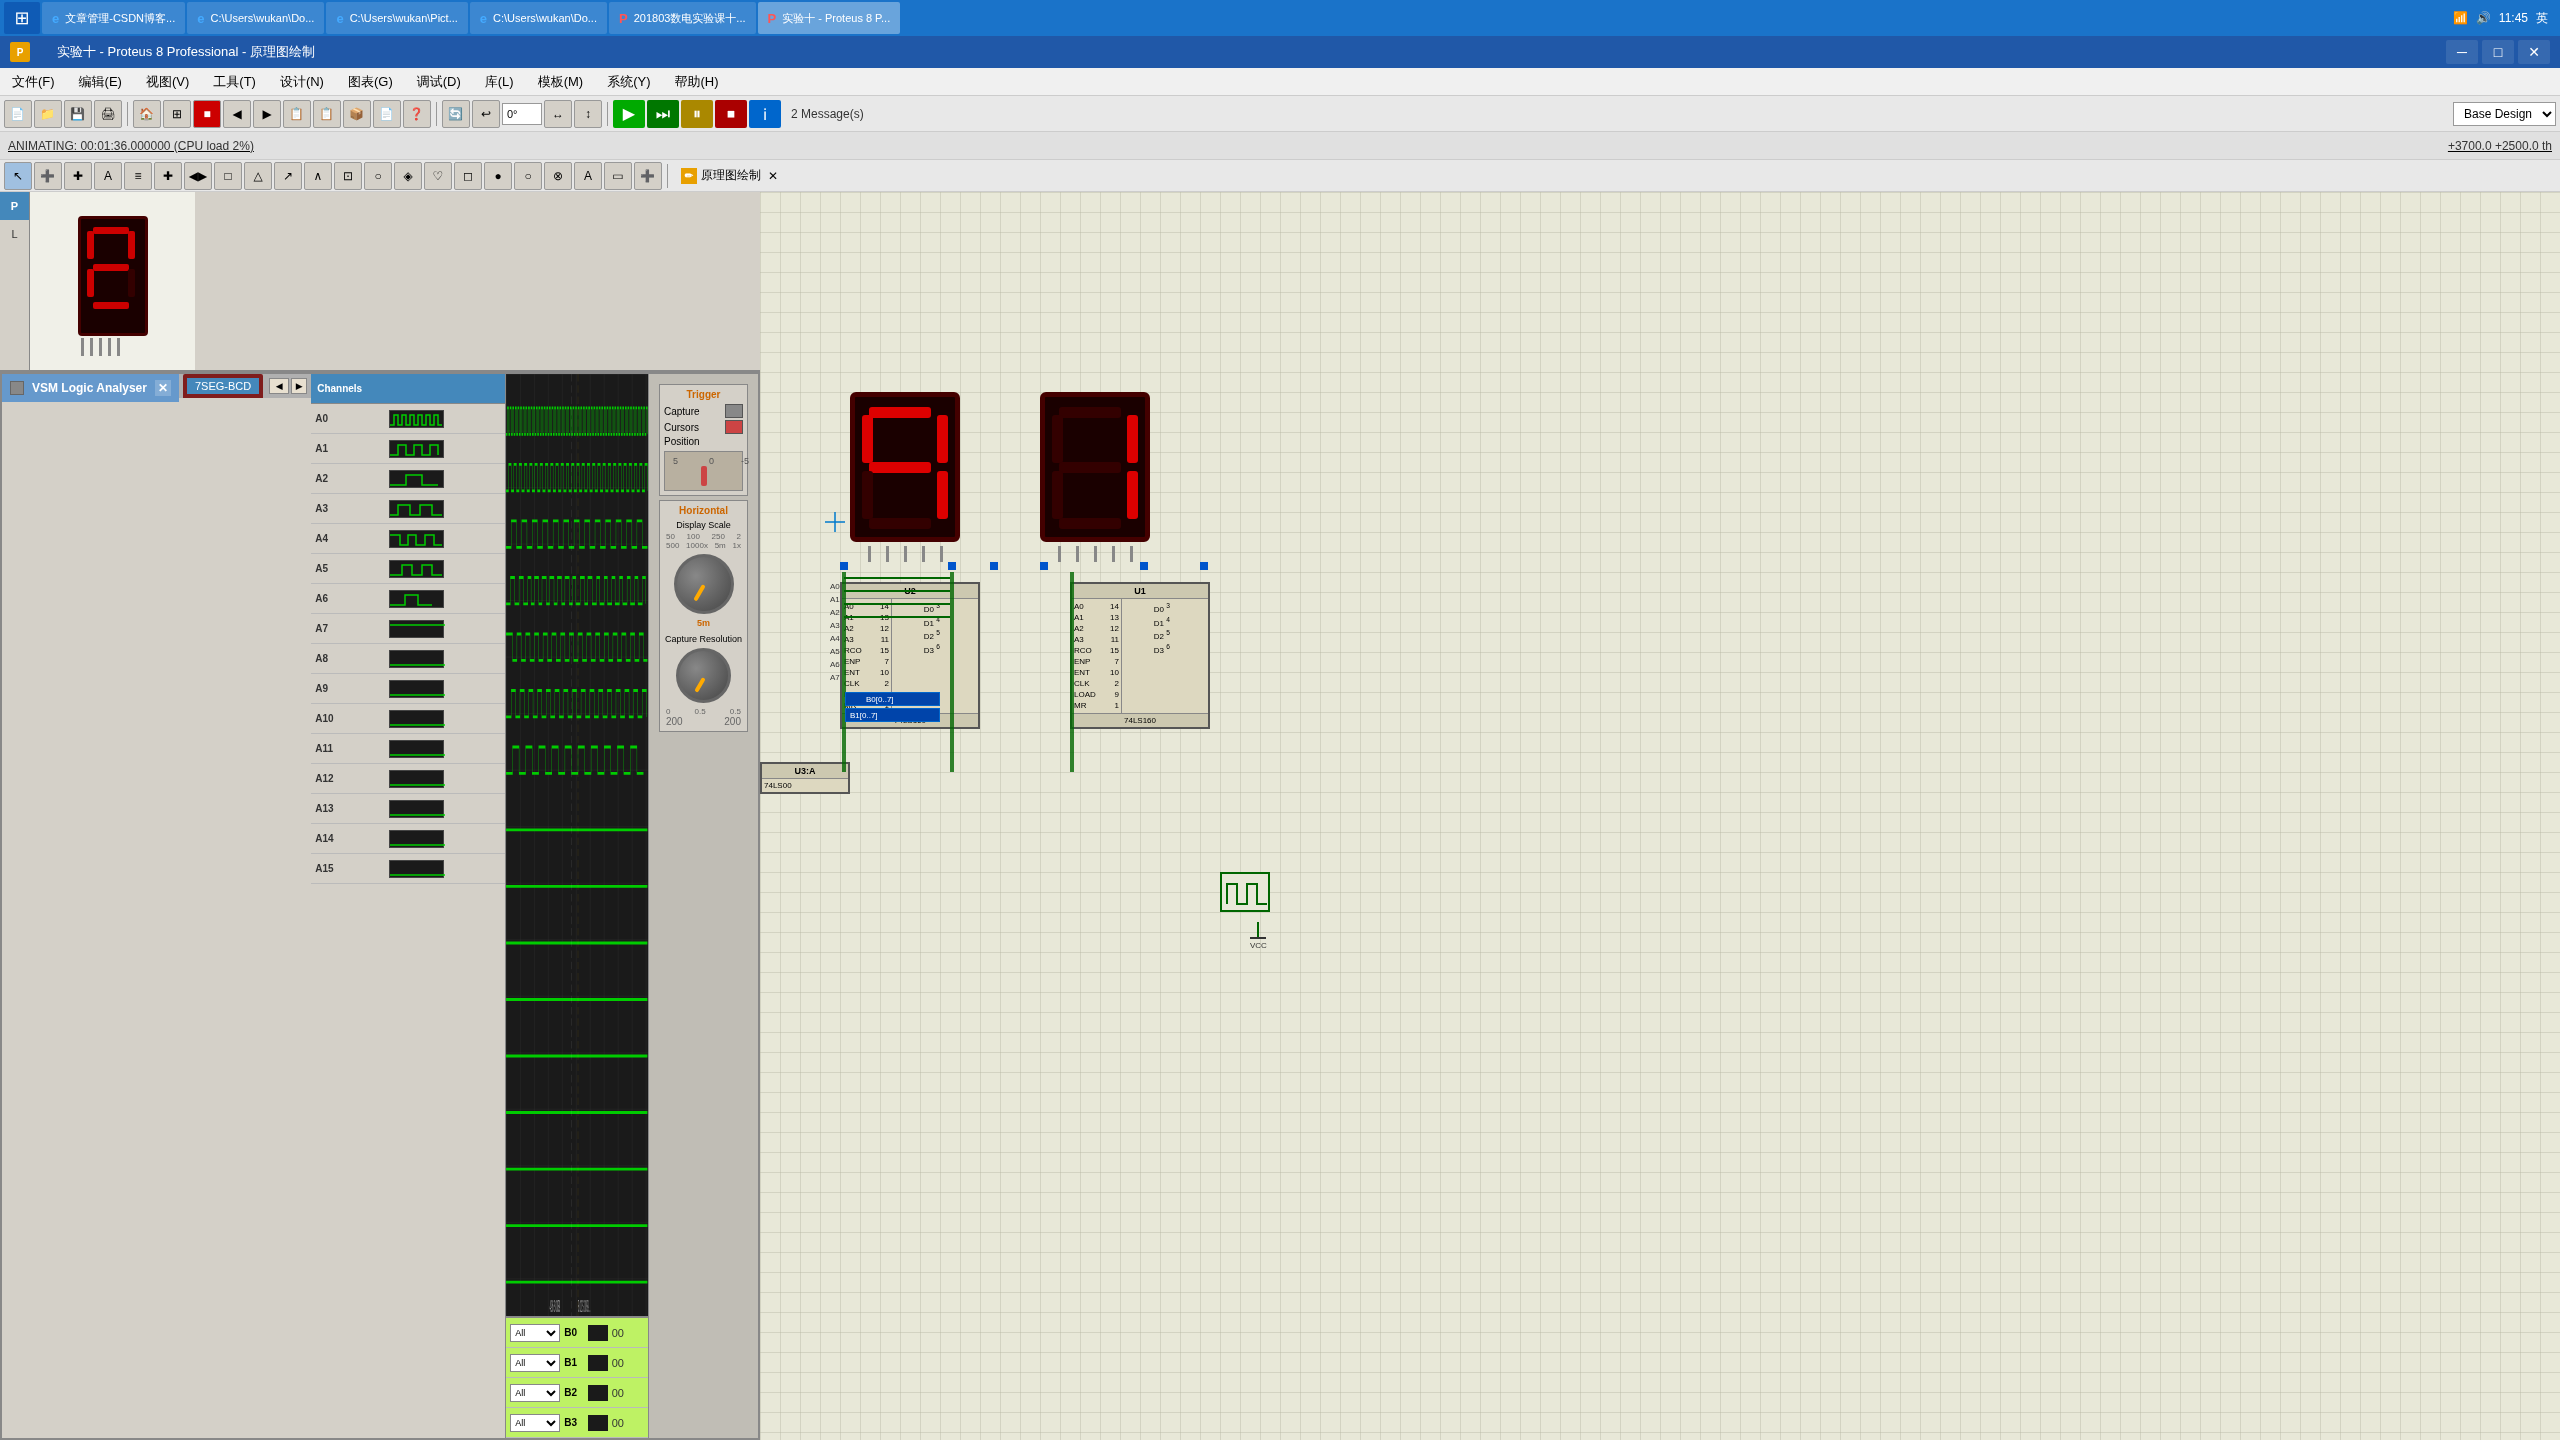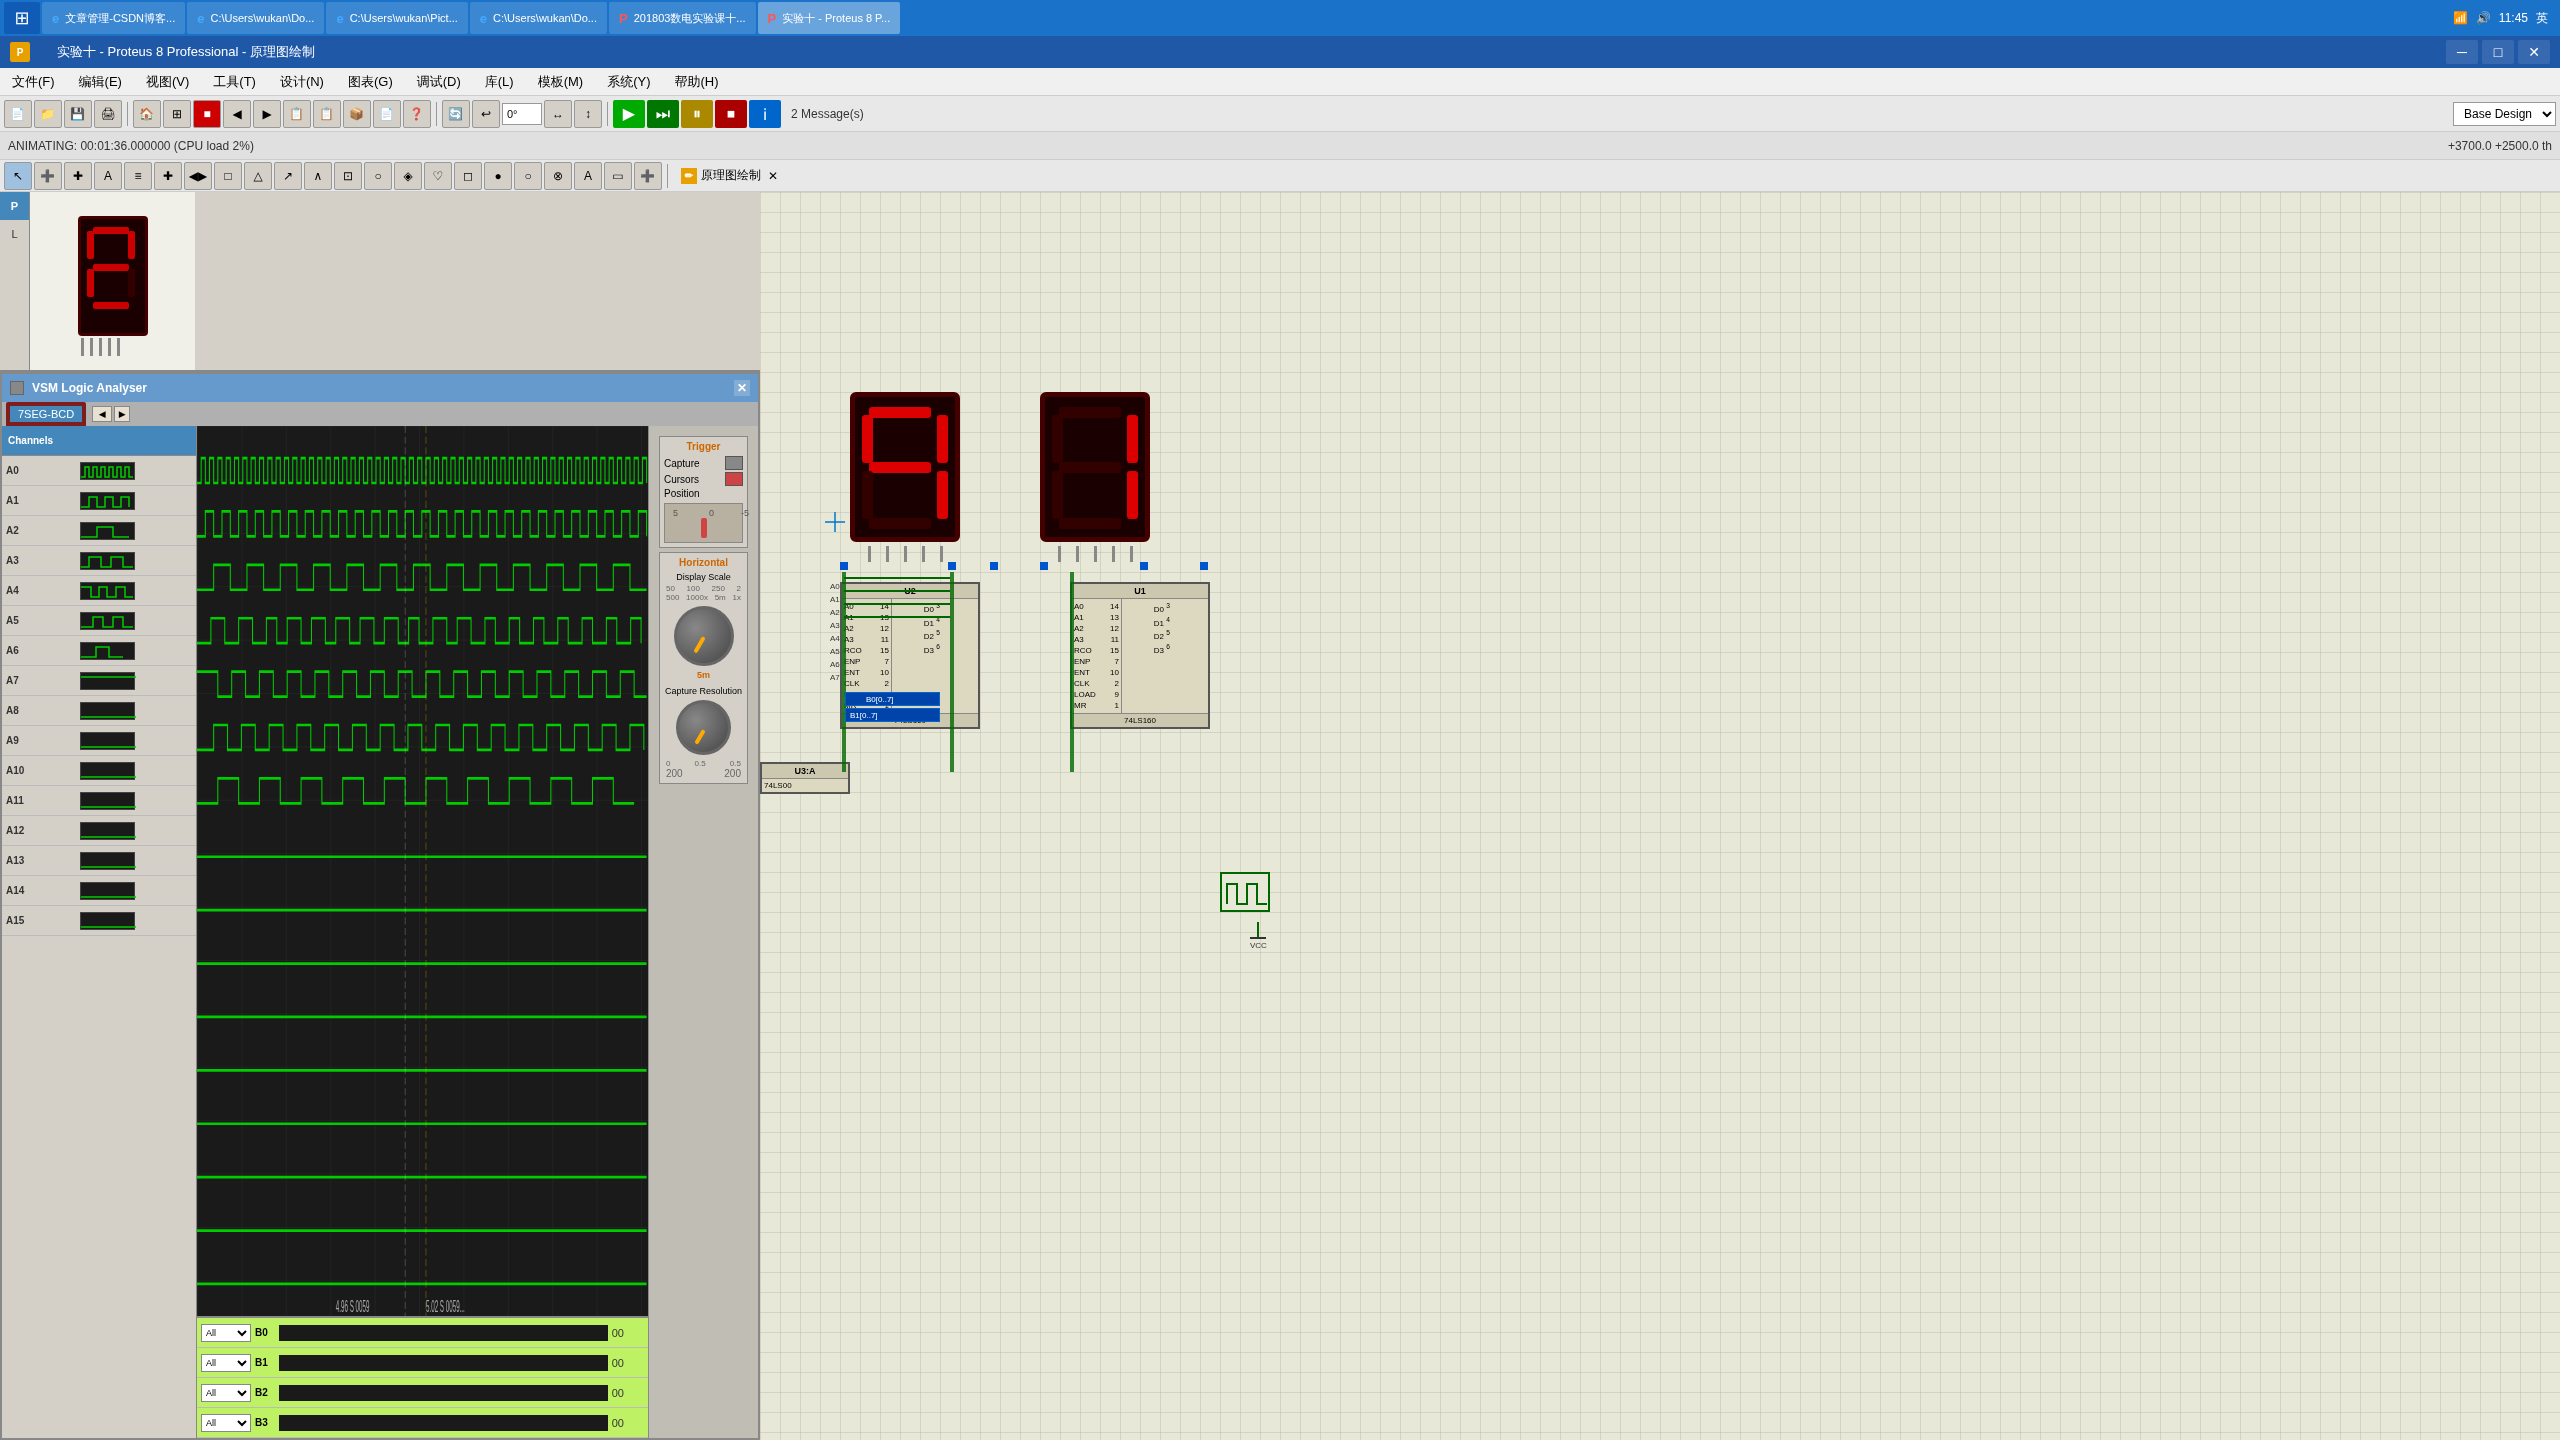--- a/index.html
+++ b/index.html
@@ -201,20 +201,21 @@
     
     #animbar {
       width: 100%;
       height: 28px;
       background: #e0e0e0;
       display: flex;
       align-items: center;
       padding: 0 8px;
       border-bottom: 1px solid #ccc;
       gap: 9px;
+      text-decoration: underline;
     }
     .anim-status {
       font-size: 12px;
       color: #333;
     }
     .anim-coords {
       margin-left: auto;
       font-size: 12px;
       color: #333;
     }
@@ -599,21 +600,21 @@
               <div style="width:3px;height:18px;background:#888"></div>
               <div style="width:3px;height:18px;background:#888"></div>
               <div style="width:3px;height:18px;background:#888"></div>
               <div style="width:3px;height:18px;background:#888"></div>
               <div style="width:3px;height:18px;background:#888"></div>
             </div>
           </div>
         </div>
       </div>
 
-      <div id="logic-analyzer" style="flex:1;display:flex;flex-direction:column;overflow:hidden">
+      <div id="logic-analyzer" style="flex:1;display:flex;flex-direction:row;overflow:hidden">
 
         <div id="la-titlebar">
           <div style="width:14px;height:14px;background:#888;border:1px solid #666;cursor:pointer"></div>
           <span>VSM Logic Analyser</span>
           <div style="margin-left:auto;width:16px;height:16px;background:rgba(255,255,255,0.2);cursor:pointer;display:flex;align-items:center;justify-content:center;font-size:12px">✕</div>
         </div>
 
         <div id="la-tabs">
           <div class="la-tab active">7SEG-BCD</div>
           <div style="display:flex;align-items:center;gap:2px;margin-left:4px">

